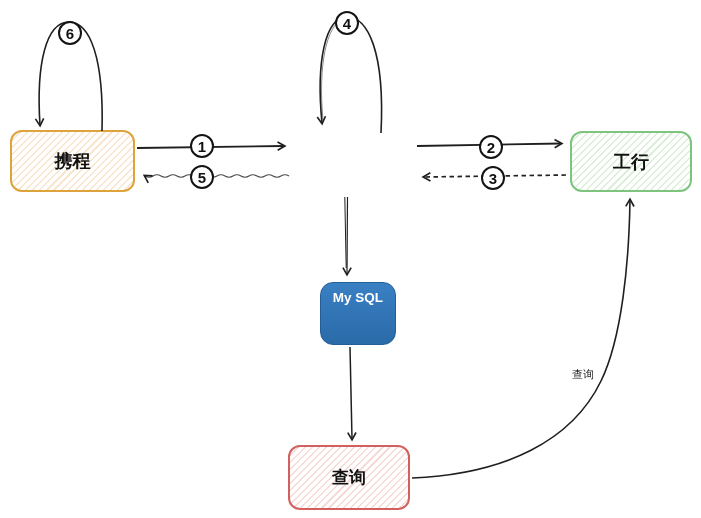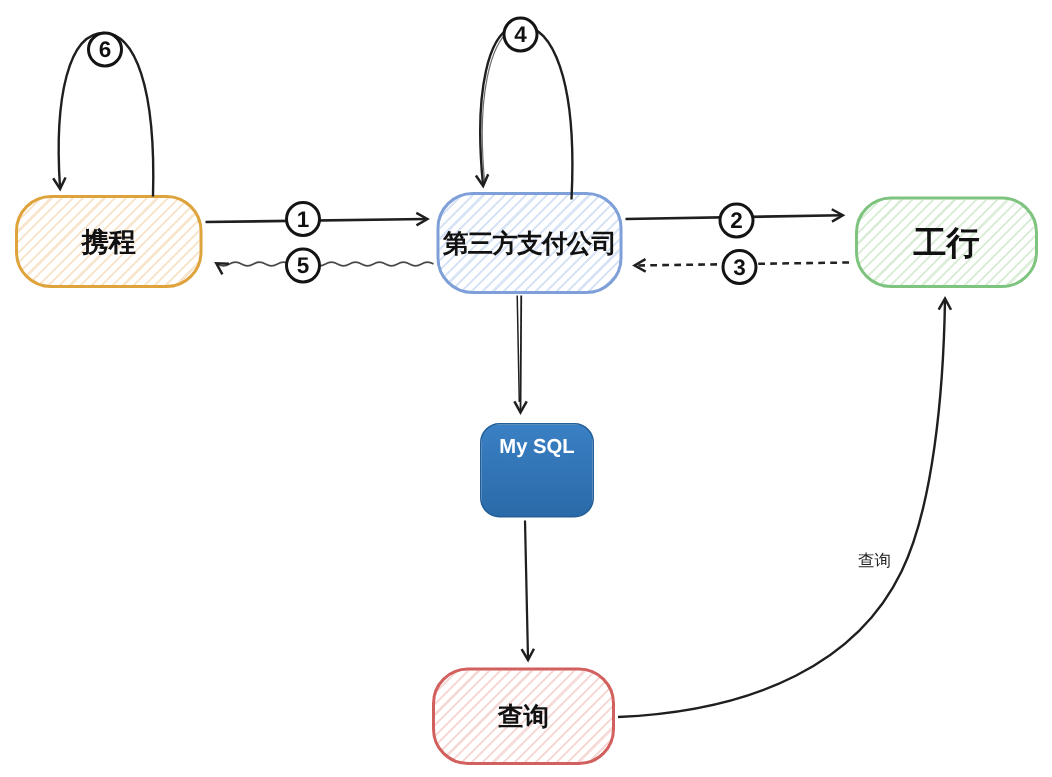--- a/index.html
+++ b/index.html
@@ -3,34 +3,34 @@
 <meta charset="utf-8">
 <style>
   html,body{margin:0;padding:0;background:#fff;}
   #canvas{
     position:relative;width:701px;height:518px;background:#ffffff;overflow:hidden;
     font-family:"Liberation Sans","DejaVu Sans",sans-serif;
   }
   svg.edges{position:absolute;left:0;top:0;z-index:2;pointer-events:none;}
   .node{
     position:absolute;z-index:1;display:flex;align-items:center;justify-content:center;
-    border-radius:24px;font-weight:bold;color:#111;box-sizing:border-box;
+    border-radius:12px;font-weight:bold;color:#111;box-sizing:border-box;
   }
   .node-ctrip{
     left:10px;top:130px;width:125px;height:62px;font-size:18px;
     border:2.5px solid #dfa33c;
     background:repeating-linear-gradient(135deg,#f8e6ce 0 1.5px,rgba(0,0,0,0) 1.5px 5px) #fff;
   }
   .node-third-party{
     left:291px;top:128px;width:124px;height:68px;font-size:17px;letter-spacing:-0.5px;
     border:2.5px solid #7e9fd8;
     background:repeating-linear-gradient(135deg,#d9e4f6 0 1.5px,rgba(0,0,0,0) 1.5px 5px) #fff;
   }
   .node-icbc{
-    left:570px;top:131px;width:122px;height:61px;font-size:22px;
+    left:570px;top:131px;width:122px;height:61px;font-size:18px;
     border:2.5px solid #7ec47f;
     background:repeating-linear-gradient(135deg,#ddeeda 0 1.5px,rgba(0,0,0,0) 1.5px 5px) #fff;
   }
   .node-mysql{
     left:320px;top:282px;width:76px;height:63px;border-radius:13px;
     background:linear-gradient(180deg,#3a80c4,#2a6aa8);
     border:1px solid #245e96;color:#fff;font-size:13.5px;
     align-items:flex-start;padding-top:7px;
   }
   .node-query{
@@ -48,23 +48,20 @@
     position:absolute;z-index:3;font-size:11px;color:#222;line-height:1;
   }
 </style>
 </head>
 <body>
 
 <div id="canvas">
 
   <div class="node node-ctrip">
     <span>携程</span>
-  </div>
-  <div class="node node-third-party">
-    <span>第三方支付公司</span>
   </div>
   <div class="node node-icbc">
     <span>工行</span>
   </div>
   <div class="node node-mysql">
     <span>My SQL</span>
   </div>
   <div class="node node-query">
     <span>查询</span>
   </div>

